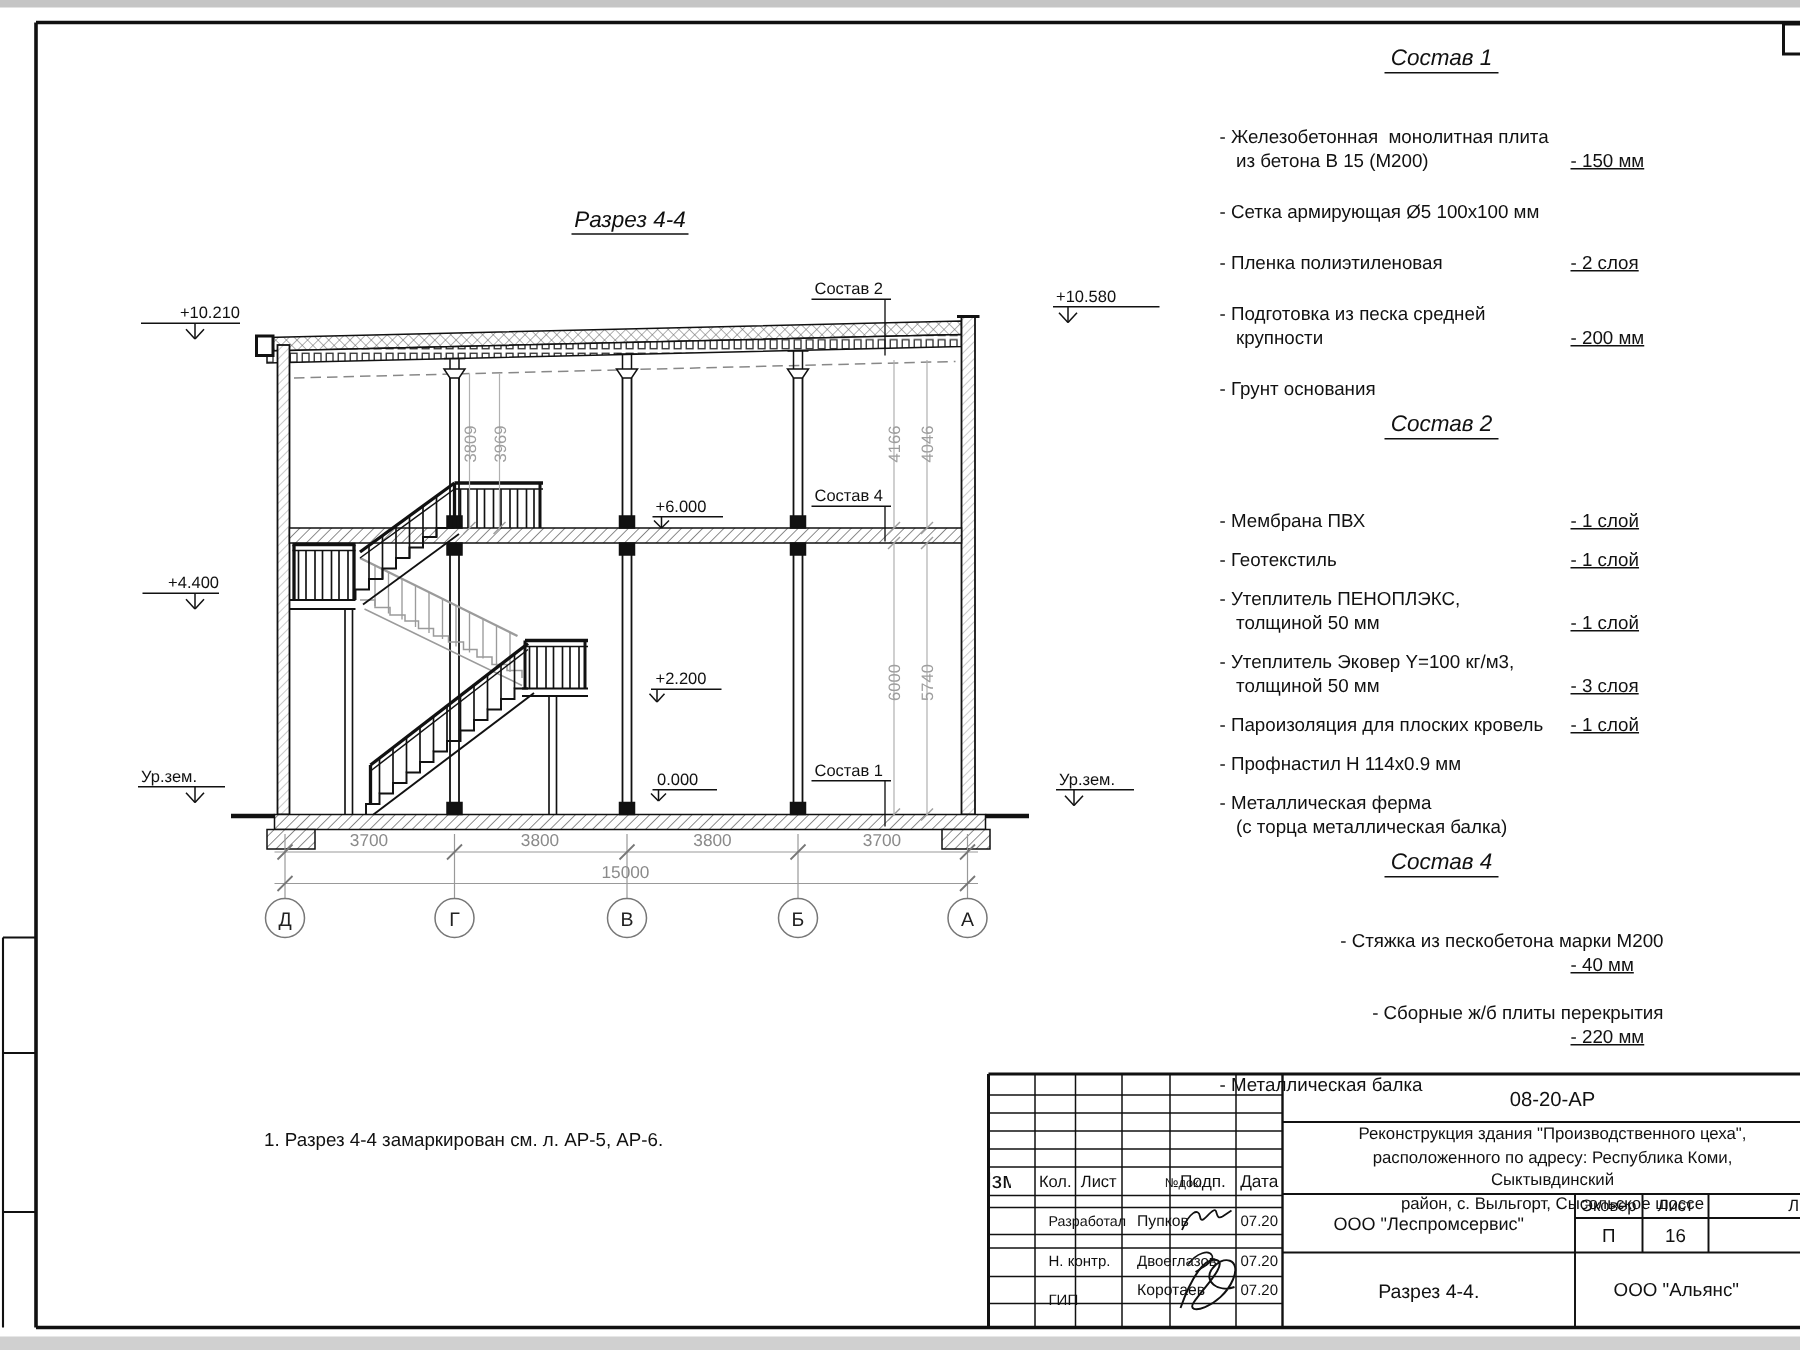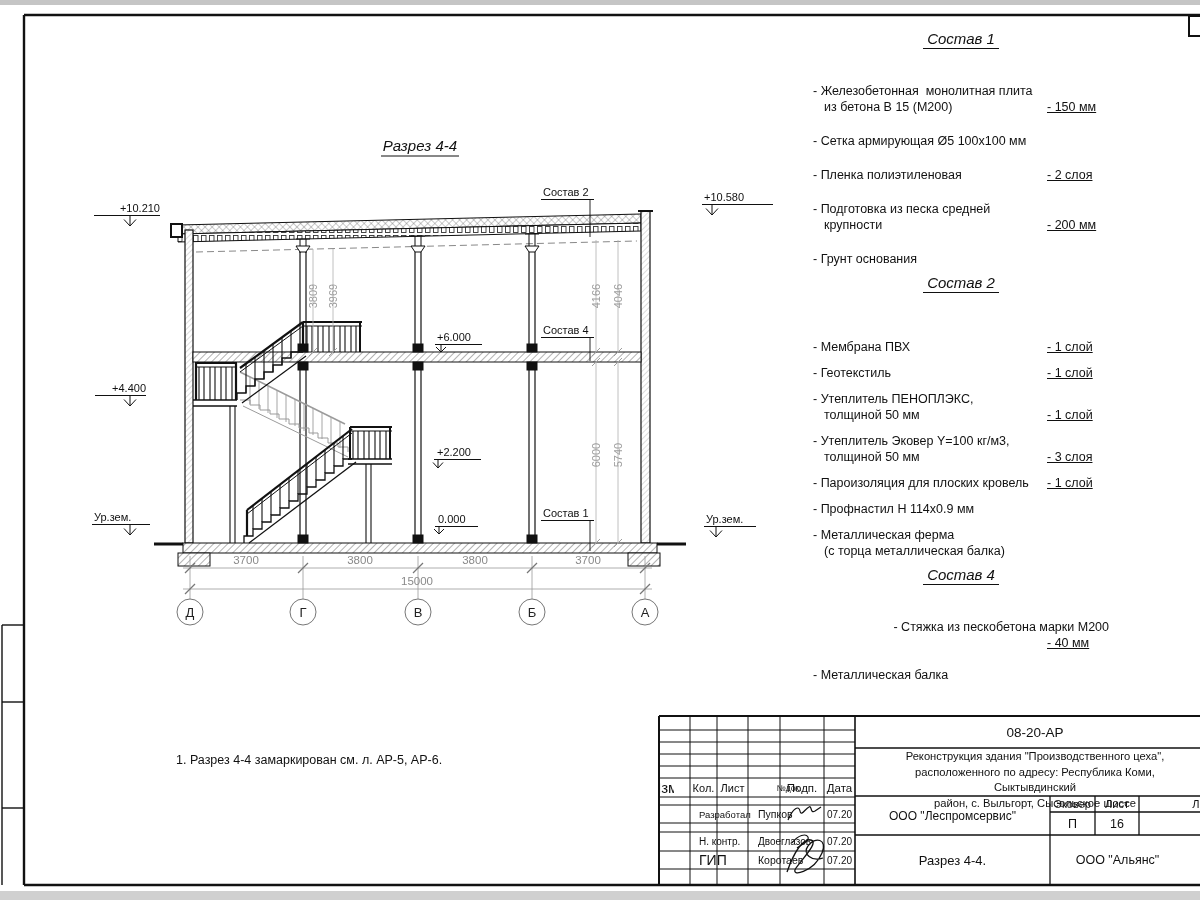--- a/index.html
+++ b/index.html
@@ -463,20 +463,24 @@
     </div>
   </div>
 
   <div class="comp" style="top:566px;">
     <div class="comp-title"><span>Состав 4</span></div>
     <div class="comp-items" style="margin-top:34px;">
       <div class="comp-item gap16">
           <div class="nm">- Стяжка из пескобетона марки М200</div>
           <div class="vl">- 40 мм</div>
         </div>
+      <div class="comp-item gap16">
+          <div class="nm">- Сборные ж/б плиты перекрытия</div>
+          <div class="vl">- 220 мм</div>
+        </div>
       <div class="comp-item">
           <div class="nm">- Металлическая балка</div>
           <div class="vl"></div>
         </div>
     </div>
   </div>
 
   <div class="note">1. Разрез 4-4 замаркирован см. л. АР-5, АР-6.</div>
 
   <div class="tb" style="left:855px;top:718px;width:360px;height:28px;font-size:13.5px;">08-20-АР</div>
@@ -494,21 +498,21 @@
   <div class="tb" style="left:824px;top:778px;width:31px;height:19px;font-size:11.5px;">Дата</div>
 
   <div class="tb left" style="left:660px;top:805px;width:57px;height:18px;font-size:9.5px;">Разработал</div>
   <div class="tb left" style="left:719px;top:805px;width:60px;height:18px;font-size:10.5px;">Пупков</div>
   <div class="tb" style="left:824px;top:805px;width:31px;height:18px;font-size:10px;">07.20</div>
 
   <div class="tb left" style="left:660px;top:832px;width:57px;height:19px;font-size:10px;text-align:right;">Н. контр.</div>
   <div class="tb left" style="left:719px;top:832px;width:61px;height:19px;font-size:10px;">Двоеглазов</div>
   <div class="tb" style="left:824px;top:832px;width:31px;height:19px;font-size:10px;">07.20</div>
 
-  <div class="tb left" style="left:660px;top:851px;width:57px;height:18px;font-size:14px;">ГИП</div>
+  <div class="tb left" style="left:660px;top:851px;width:57px;height:32px;font-size:10px;">ГИП</div>
   <div class="tb left" style="left:719px;top:851px;width:61px;height:18px;font-size:10.5px;">Коротаев</div>
   <div class="tb" style="left:824px;top:851px;width:31px;height:18px;font-size:10px;">07.20</div>
 
   <div class="tb" style="left:856px;top:796px;width:193px;height:39px;font-size:12px;">ООО "Леспромсервис"</div>
   <div class="tb" style="left:1050px;top:796px;width:45px;height:16px;font-size:11px;">Эковер</div>
   <div class="tb" style="left:1095px;top:796px;width:44px;height:16px;font-size:11px;">Лист</div>
   <div class="tb" style="left:1139px;top:796px;width:46px;height:16px;font-size:11px;padding-left:48px;">Листов</div>
   <div class="tb" style="left:1050px;top:812px;width:45px;height:23px;font-size:12.5px;">П</div>
   <div class="tb" style="left:1095px;top:812px;width:44px;height:23px;font-size:12.5px;">16</div>
   <div class="tb" style="left:856px;top:835px;width:193px;height:50px;font-size:13px;">Разрез 4-4.</div>

